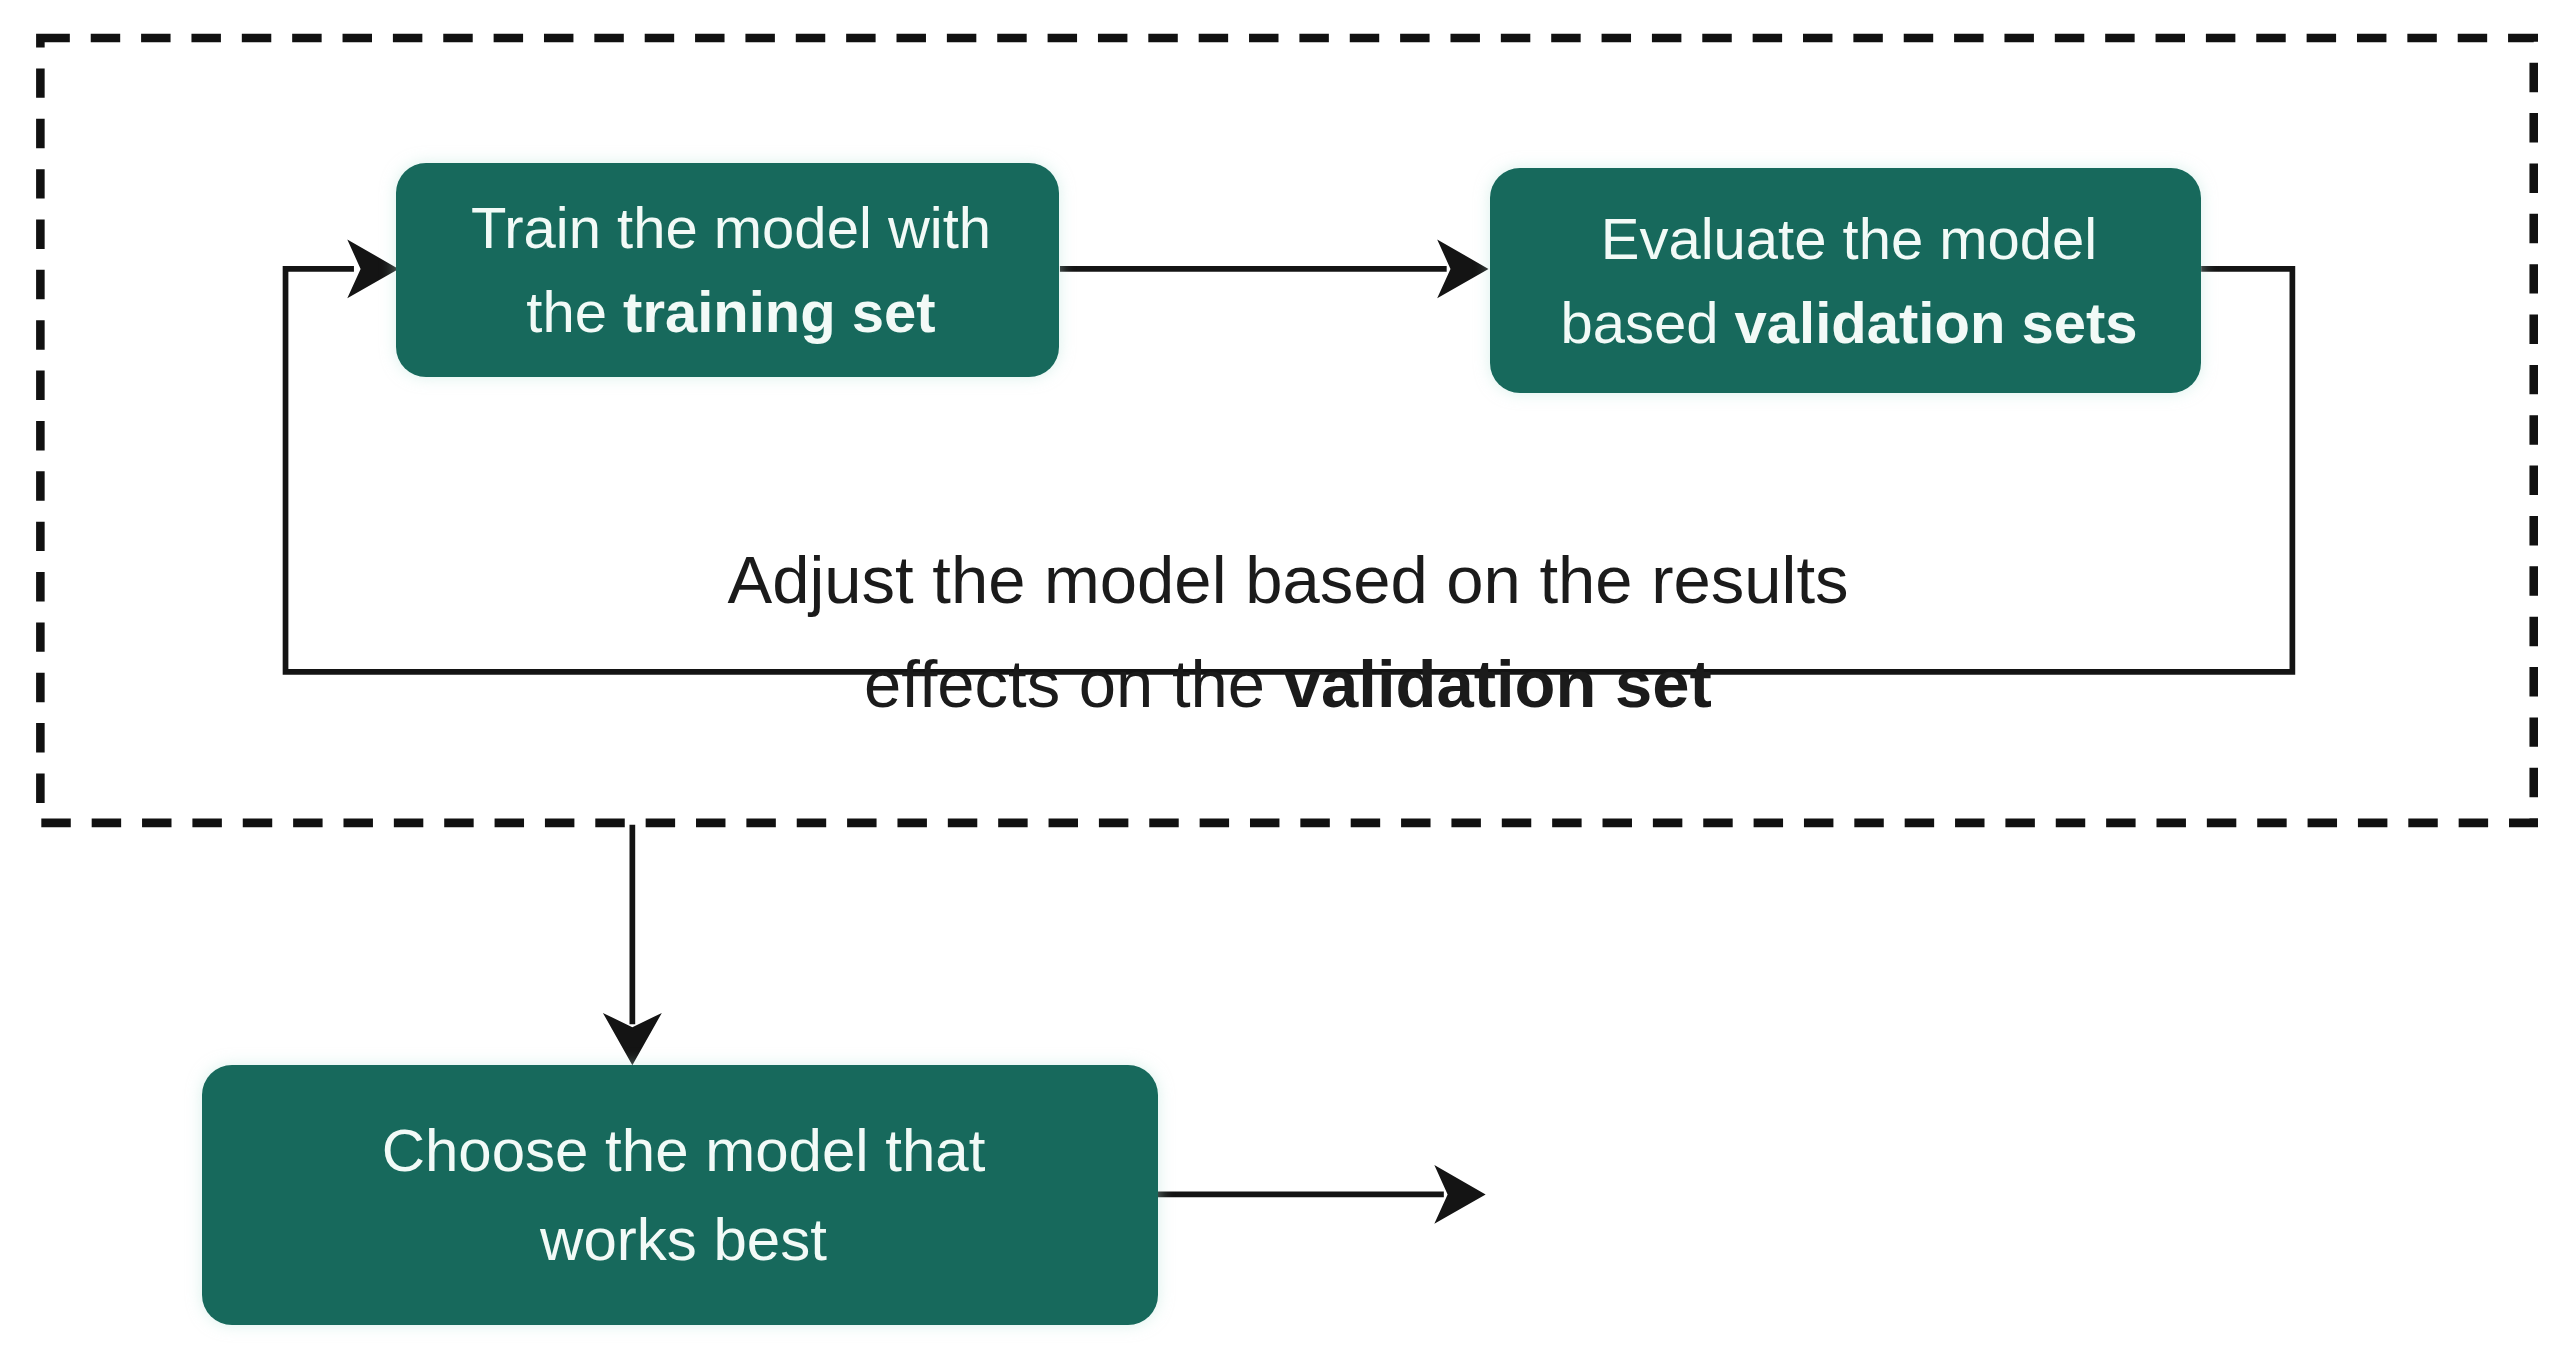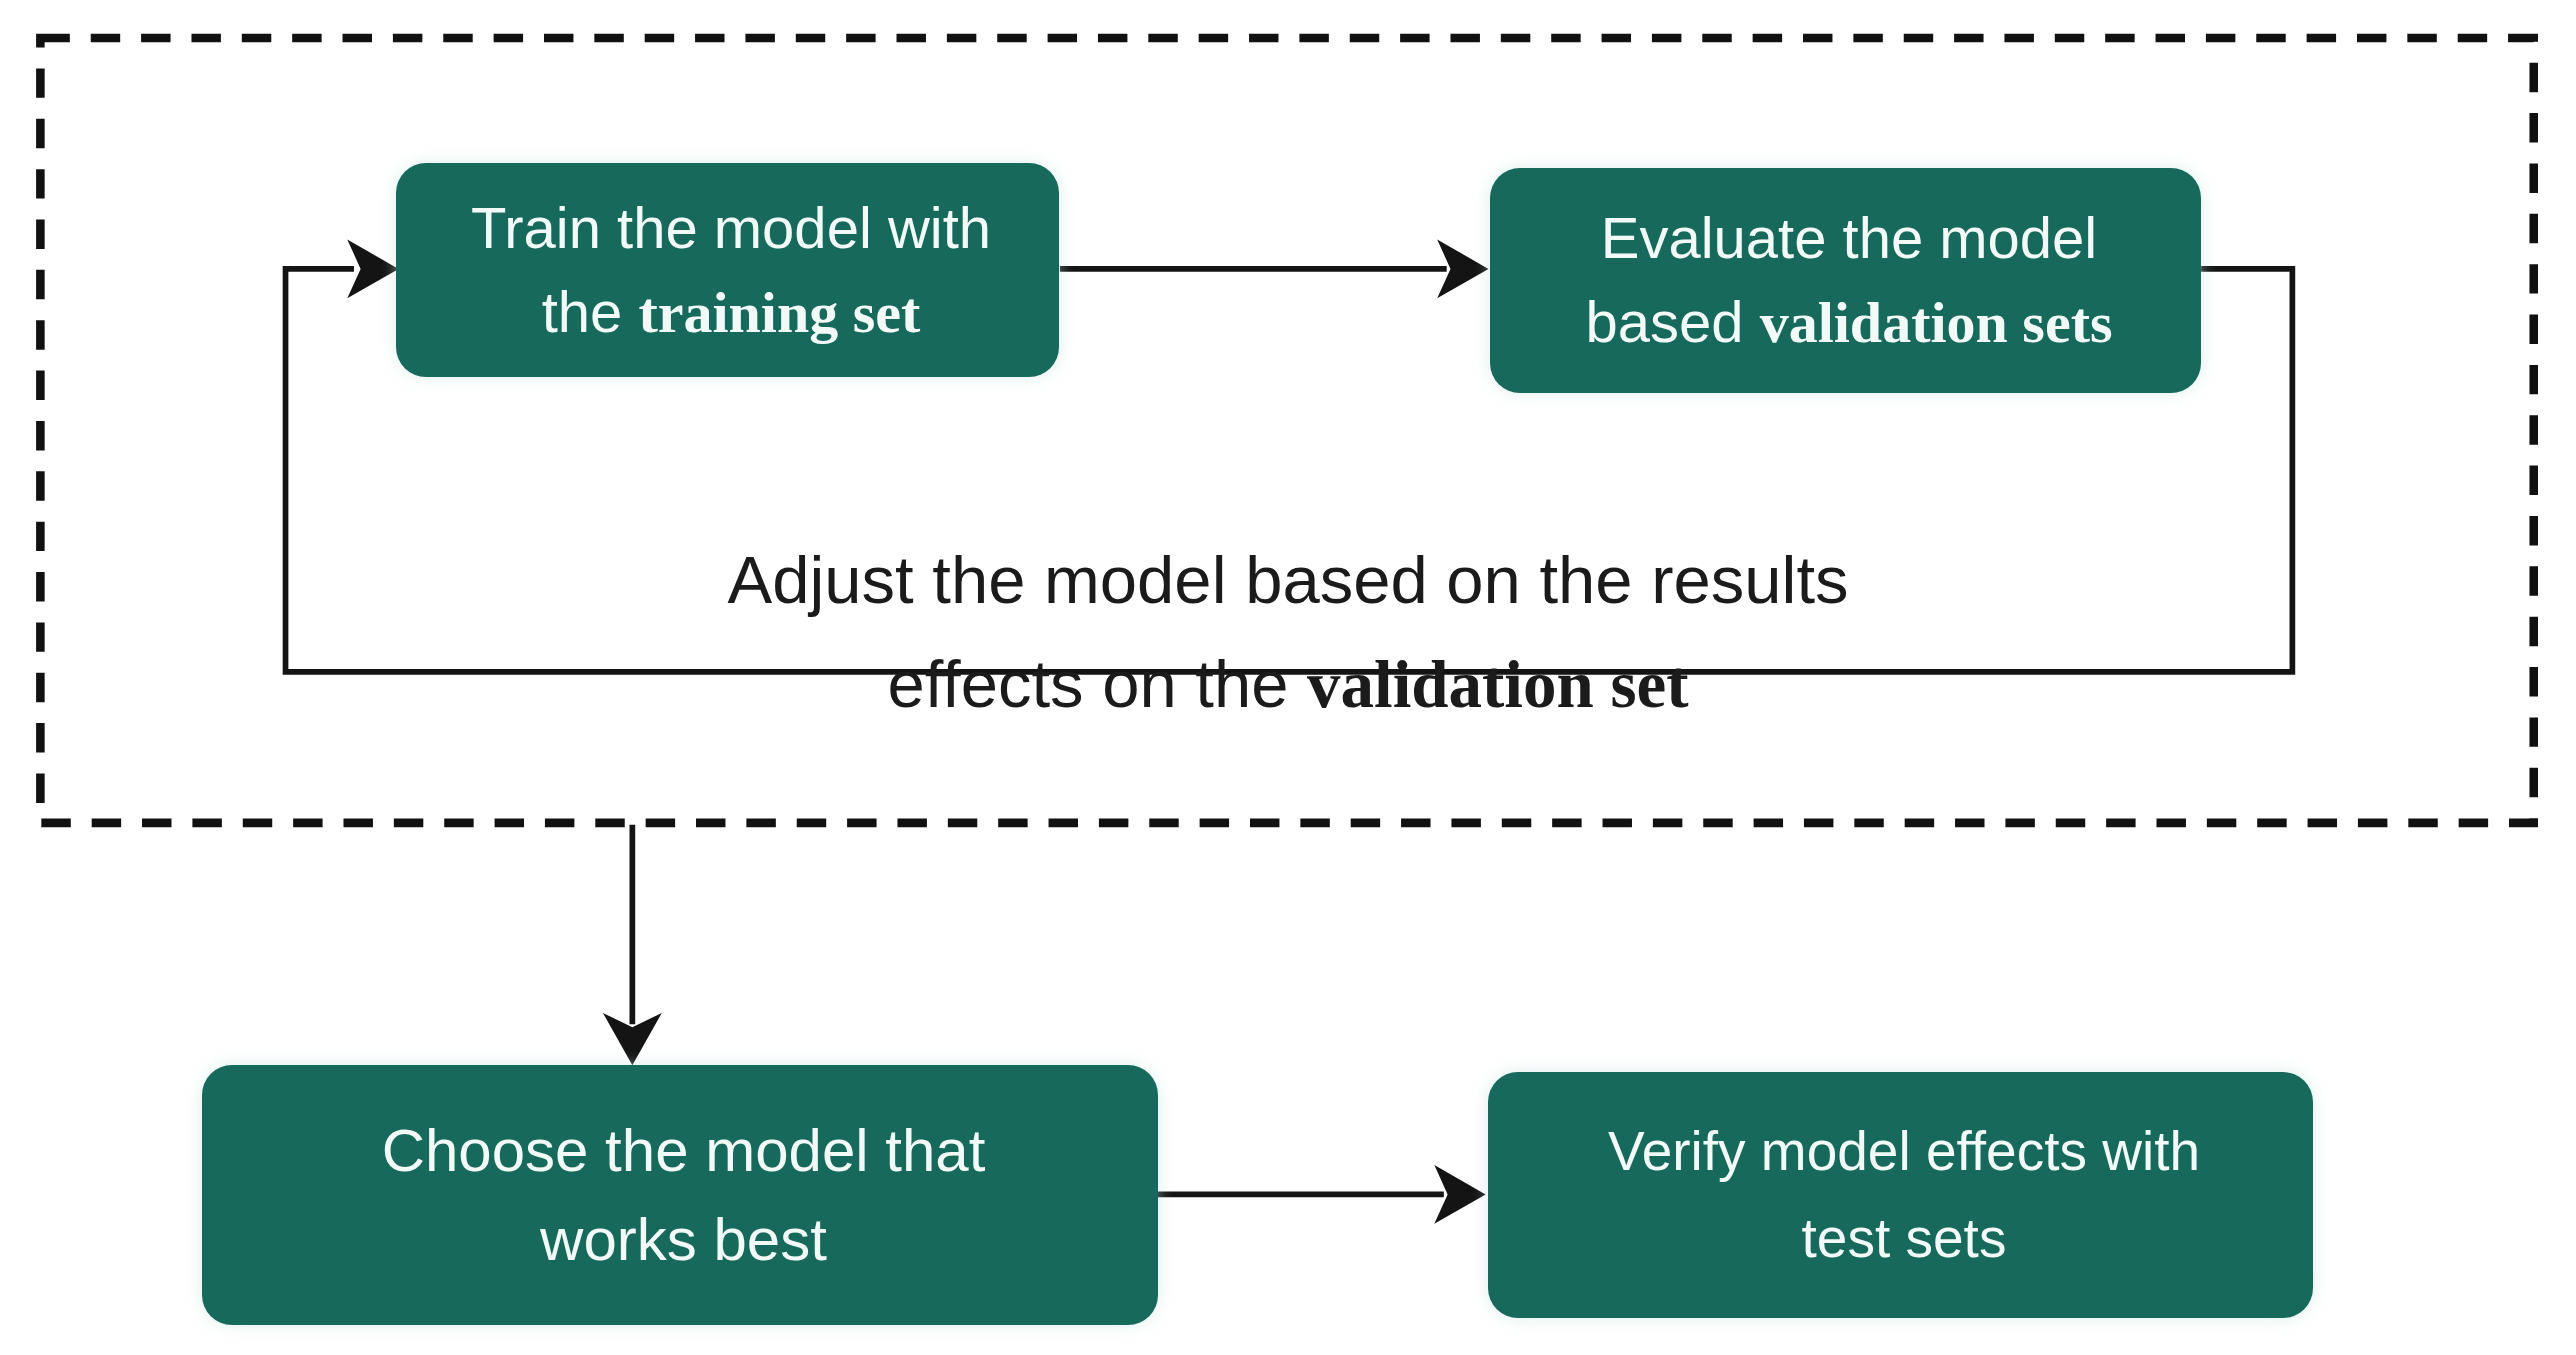--- a/index.html
+++ b/index.html
@@ -45,21 +45,21 @@
     display: flex;
     flex-direction: column;
     align-items: center;
     justify-content: center;
     text-align: center;
     font-size: 58px;
     line-height: 84px;
     box-shadow: 0 0 15px rgba(186, 228, 218, 0.55);
     padding-left: 7px;
   }
-  .node b, .loop-label b { font-weight: bold; font-family: Liberation Serif, serif; }
+  .node b, .loop-label b { font-weight: bold; }
   .node-train    { left: 396px;  top: 163px;  width: 663px; height: 214px; }
   .node-evaluate { left: 1490px; top: 157px;  width: 711px; height: 225px; margin-top: 11px; }
   .node-choose   { left: 202px;  top: 1065px; width: 956px; height: 260px; font-size: 60px; line-height: 89px; }
   .node-verify   { left: 1488px; top: 1072px; width: 825px; height: 246px; font-size: 55px; line-height: 87px; }
   .loop-label {
     position: absolute;
     left: 575px;
     top: 528px;
     width: 1426px;
     text-align: center;
@@ -98,24 +98,20 @@
   <div class="node node-evaluate">
     <div><span>Evaluate the model</span></div>
     <div><span>based </span><b>validation sets</b></div>
   </div>
 
   <div class="node node-choose">
     <div><span>Choose the model that</span></div>
     <div><span>works best</span><b></b></div>
   </div>
 
-  <div class="node node-verify">
-    <div><span>Verify model effects with</span></div>
-    <div><span>test sets</span><b></b></div>
-  </div>
 
   <div class="loop-label">
     <div>Adjust the model based on the results</div>
     <div><span>effects on the </span><b>validation set</b></div>
   </div>
 
 </div>
 
 
 </body></html>

